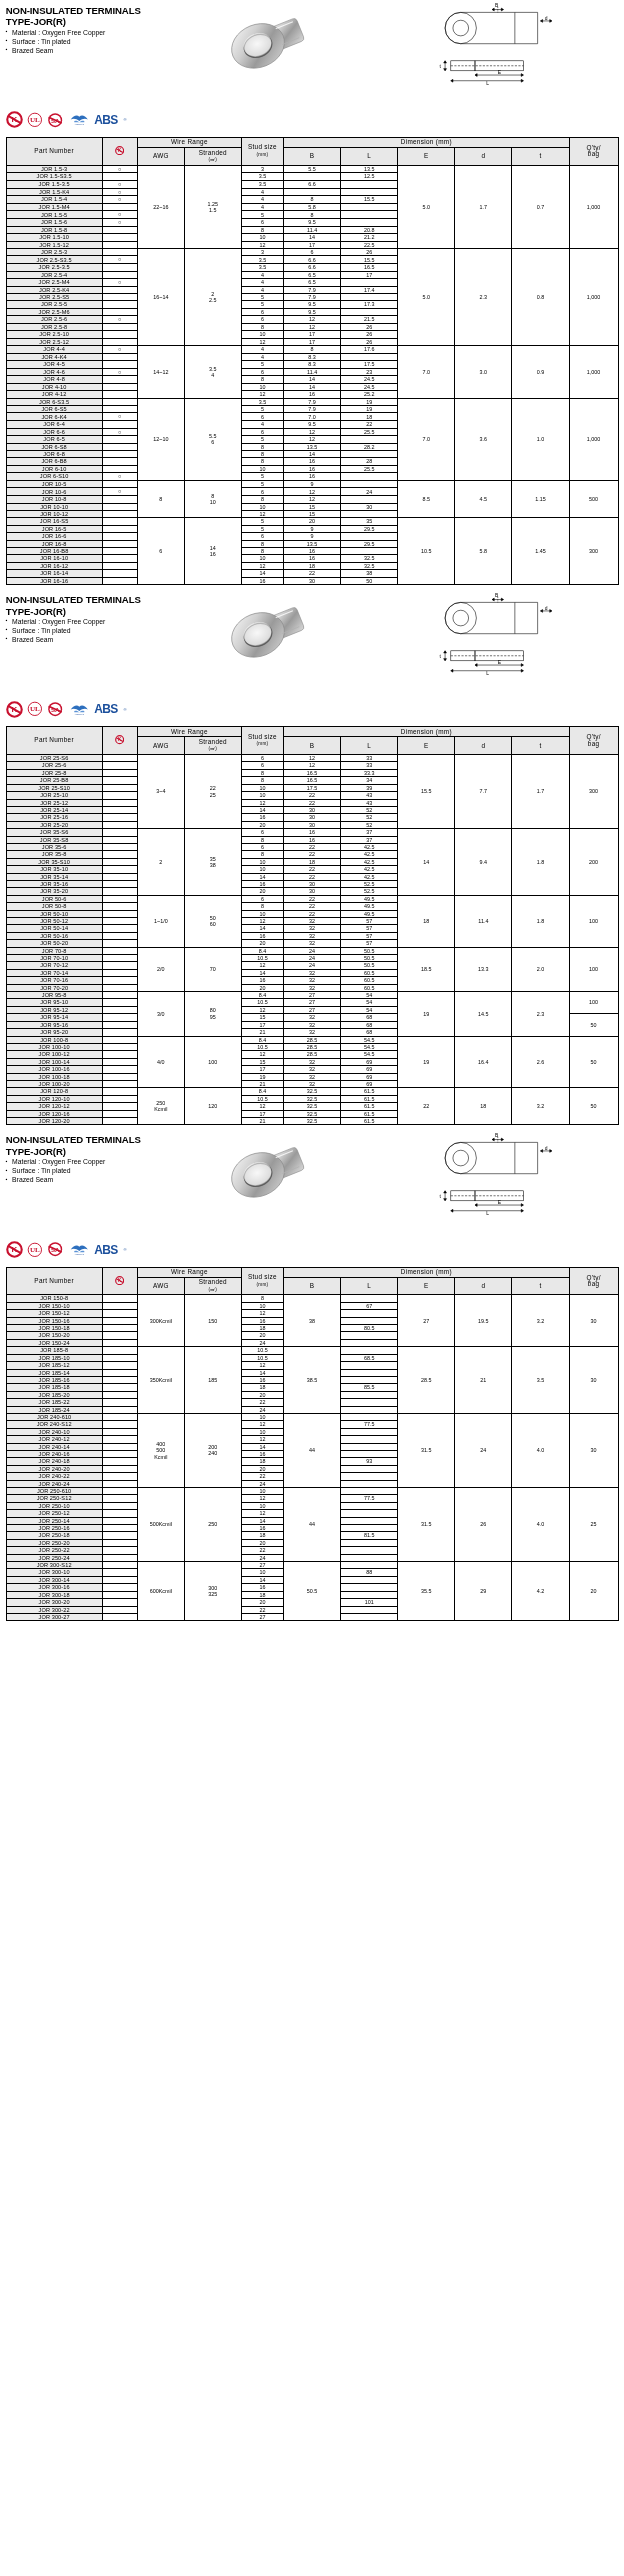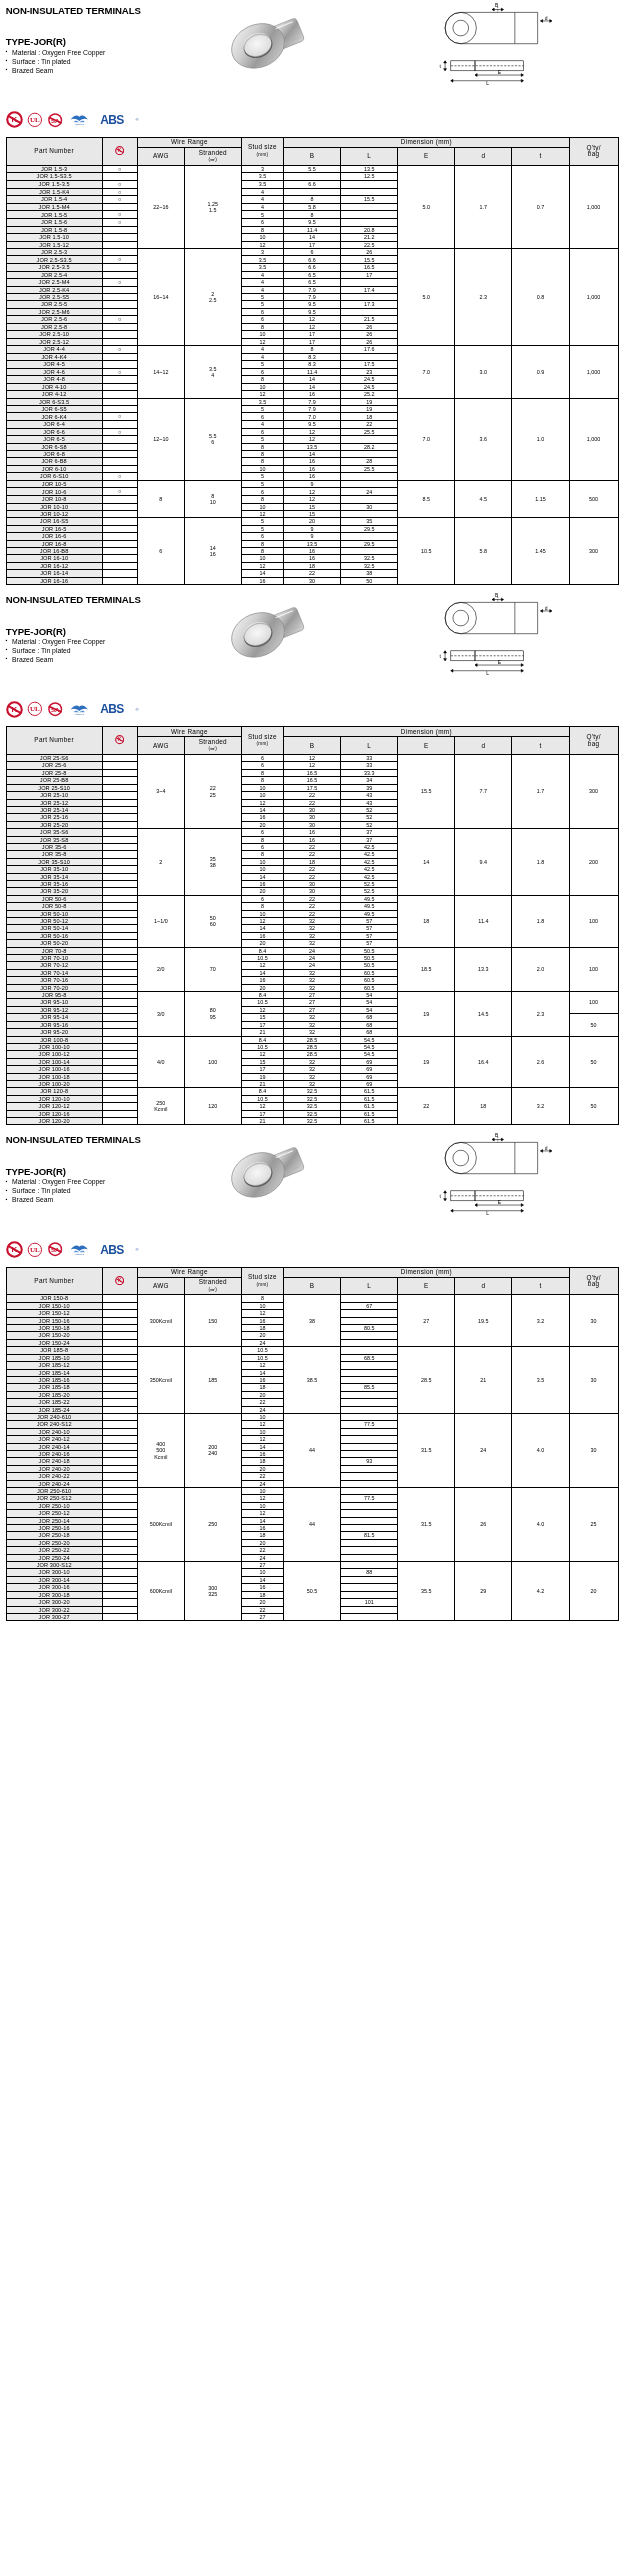--- a/index.html
+++ b/index.html
@@ -10,37 +10,37 @@
     font-family: "Liberation Sans", sans-serif;
     color: #000;
     -webkit-font-smoothing: antialiased;
   }
   .page { width: 564px; position: relative; padding: 0 0 7.1px 0; }
 
   
   .section { position: relative; margin: 0 0 0 0; }
   .sec-head { padding: 5.7px 0 0 5.7px; position: relative; min-height: 137px; }
   .sec-title { font-size: 9.6px; font-weight: bold; line-height: 10.7px; letter-spacing: -0.1px; }
-  .sec-title2 { font-size: 9.6px; font-weight: bold; line-height: 11.4px; letter-spacing: -0.1px; margin-top: 20px; }
+  .sec-title2 { font-size: 9.6px; font-weight: bold; line-height: 11.4px; letter-spacing: -0.1px; }
   .bullets { margin-top: 3.6px; }
   .bullets li {
     list-style: none; font-size: 6.8px; line-height: 9px; position: relative; padding-left: 6.4px;
   }
   .bullets li:before {
     content: "\25AA"; position: absolute; left: 0; top: -0.7px; font-size: 5px;
   }
   ul.bullets { margin:0; padding:0; }
 
   
   .certs { position: absolute; left: 5.7px; bottom: 8.6px; display: flex; align-items: center; gap: 4.3px; }
   .cert { display: inline-block; }
   .cert-kc { width: 17px; height: 17px; }
   .cert-ul { width: 15.7px; height: 15.7px; }
   .cert-csa { width: 16.4px; height: 16.4px; }
-  .cert-abs { display:flex; align-items:center; gap:12px; margin-left:2.1px;}
+  .cert-abs { display:flex; align-items:center; gap:6px; margin-left:2.1px;}
   .abs-text { font-size: 12px; font-weight: bold; color: #1b4f9c; letter-spacing: -0.7px; font-family:"Liberation Sans",sans-serif; }
   .abs-mark { font-size:4.3px; color:#1b4f9c; vertical-align: super; }
 
   
   .drawings { position: absolute; right: 4.3px; top: 1.4px; width: 336px; height: 86px; }
   .photo { position: absolute; left: 0px; top: 1.4px; }
   .diagram { position: absolute; right: 1.4px; top: 0px; }
 
   
   table.spec {

